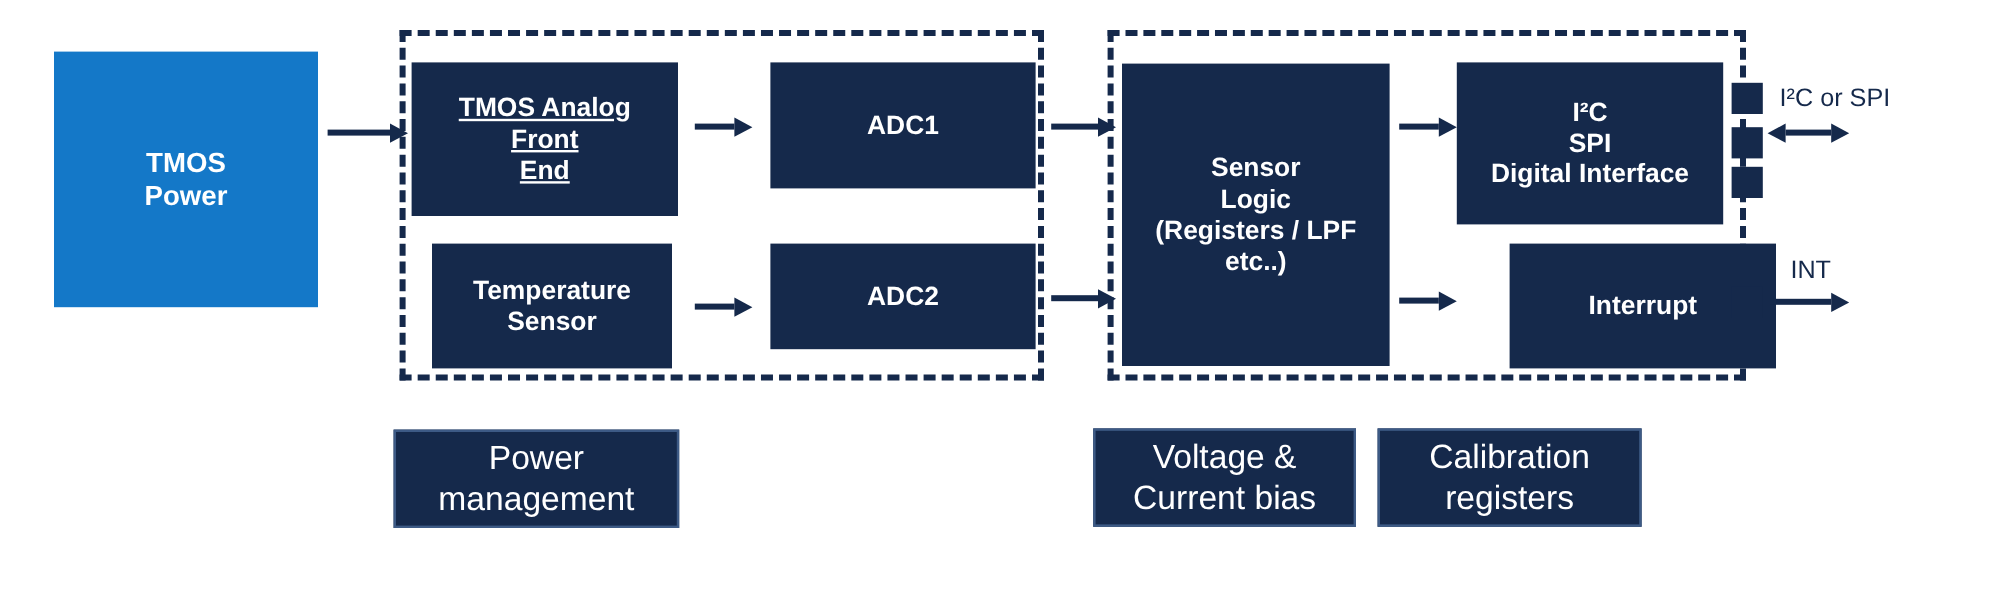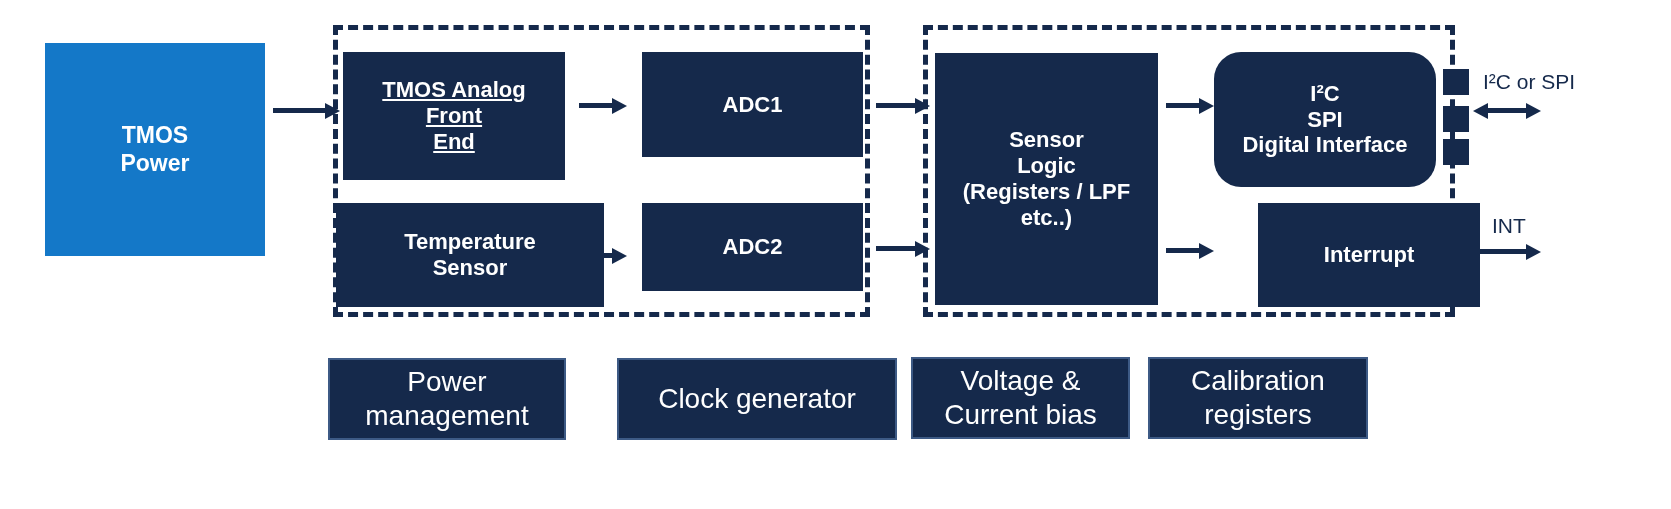--- a/index.html
+++ b/index.html
@@ -32,25 +32,25 @@
   }
   .dashed{
     position:absolute;
     border:5px dashed var(--navy);
     box-sizing:border-box;
     background:transparent;
   }
   .c1{left:333px;top:25px;width:537px;height:292px;}
   .c2{left:923px;top:25px;width:532px;height:292px;}
   .b-afe{left:343px;top:52px;width:222px;height:128px;text-decoration:underline;}
-  .b-temp{left:336px;top:203px;width:268px;height:104px;text-align:center;}
+  .b-temp{left:360px;top:203px;width:200px;height:104px;text-align:center;}
   .b-adc1{left:642px;top:52px;width:221px;height:105px;}
   .b-adc2{left:642px;top:203px;width:221px;height:88px;}
   .b-dlogic{left:935px;top:53px;width:223px;height:252px;}
-  .b-iface{left:1214px;top:52px;width:222px;height:135px;border-radius:27px;}
+  .b-iface{left:1214px;top:52px;width:222px;height:135px;}
   .b-int{left:1214px;top:203px;width:222px;height:104px;margin-left:44px;}
   .support{
     font-weight:400;
     font-size:28px;
     line-height:1.22;
     border:2px solid #3d5a85;
     box-sizing:border-box;
   }
   .s1{left:328px;top:358px;width:238px;height:82px;}
   .s2{left:617px;top:358px;width:280px;height:82px;}
@@ -148,19 +148,18 @@
   <div class="pin p1"></div>
   <div class="pin p2"></div>
   <div class="pin p3"></div>
   <div class="pin p4"></div>
 
   <div class="lbl l-i2c">I²C or SPI</div>
   <div class="lbl l-int">INT</div>
 
   <div class="box support s1">Power
 management</div>
-  <div class="box support s2">Clock generator</div>
   <div class="box support s3">Voltage &amp;
 Current bias</div>
   <div class="box support s4">Calibration
 registers</div>
 
 </div>
 
 </body></html>

